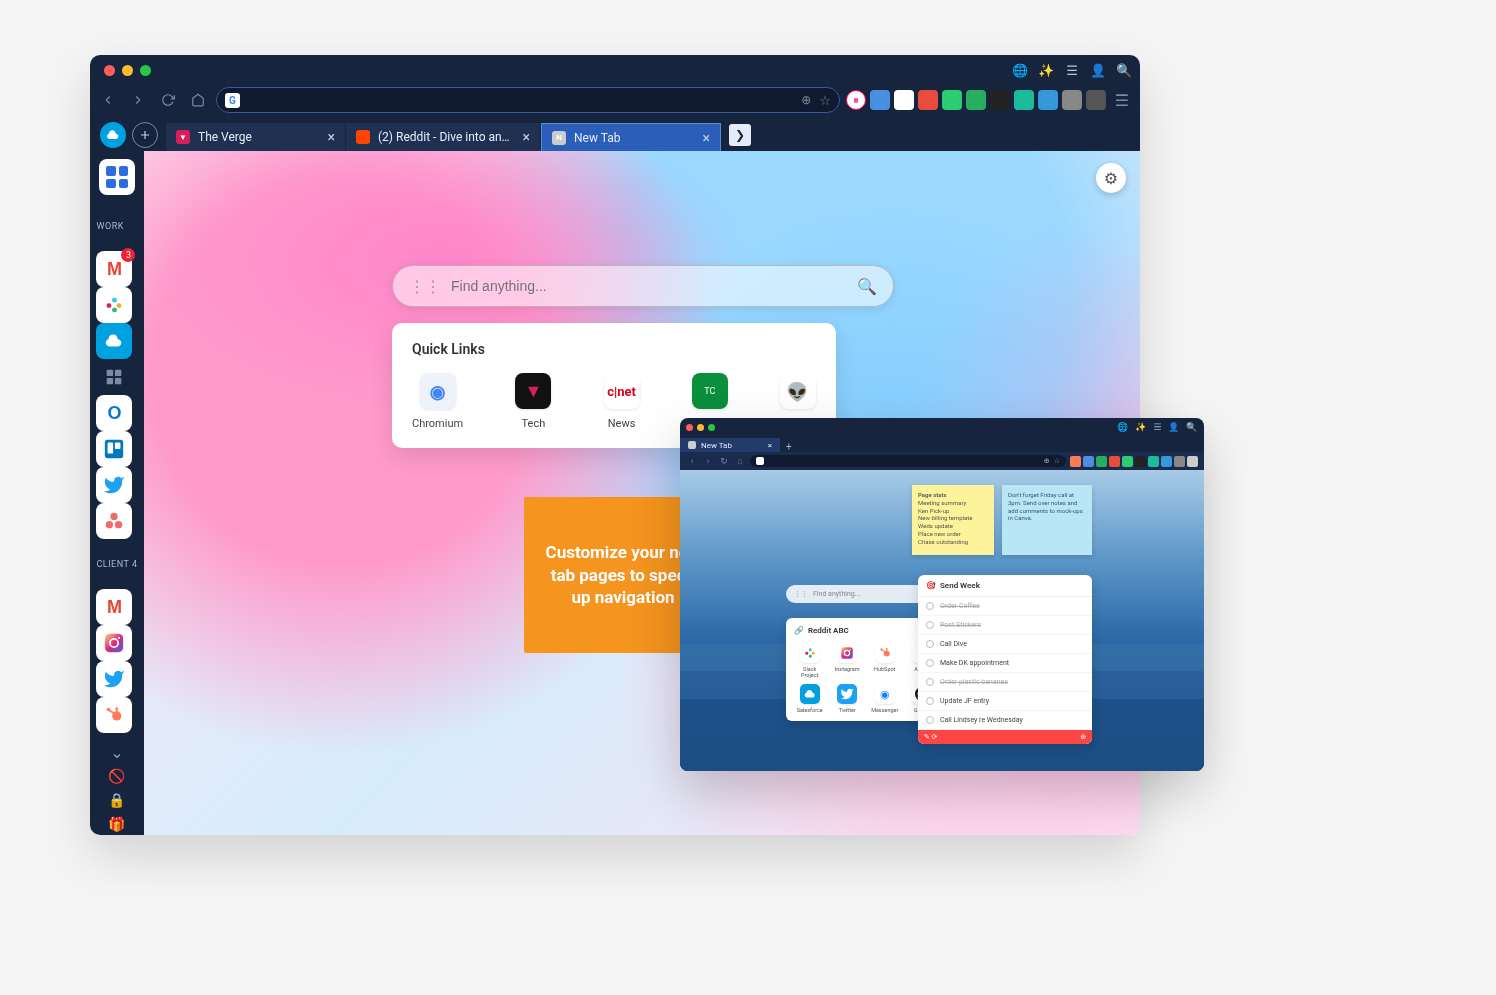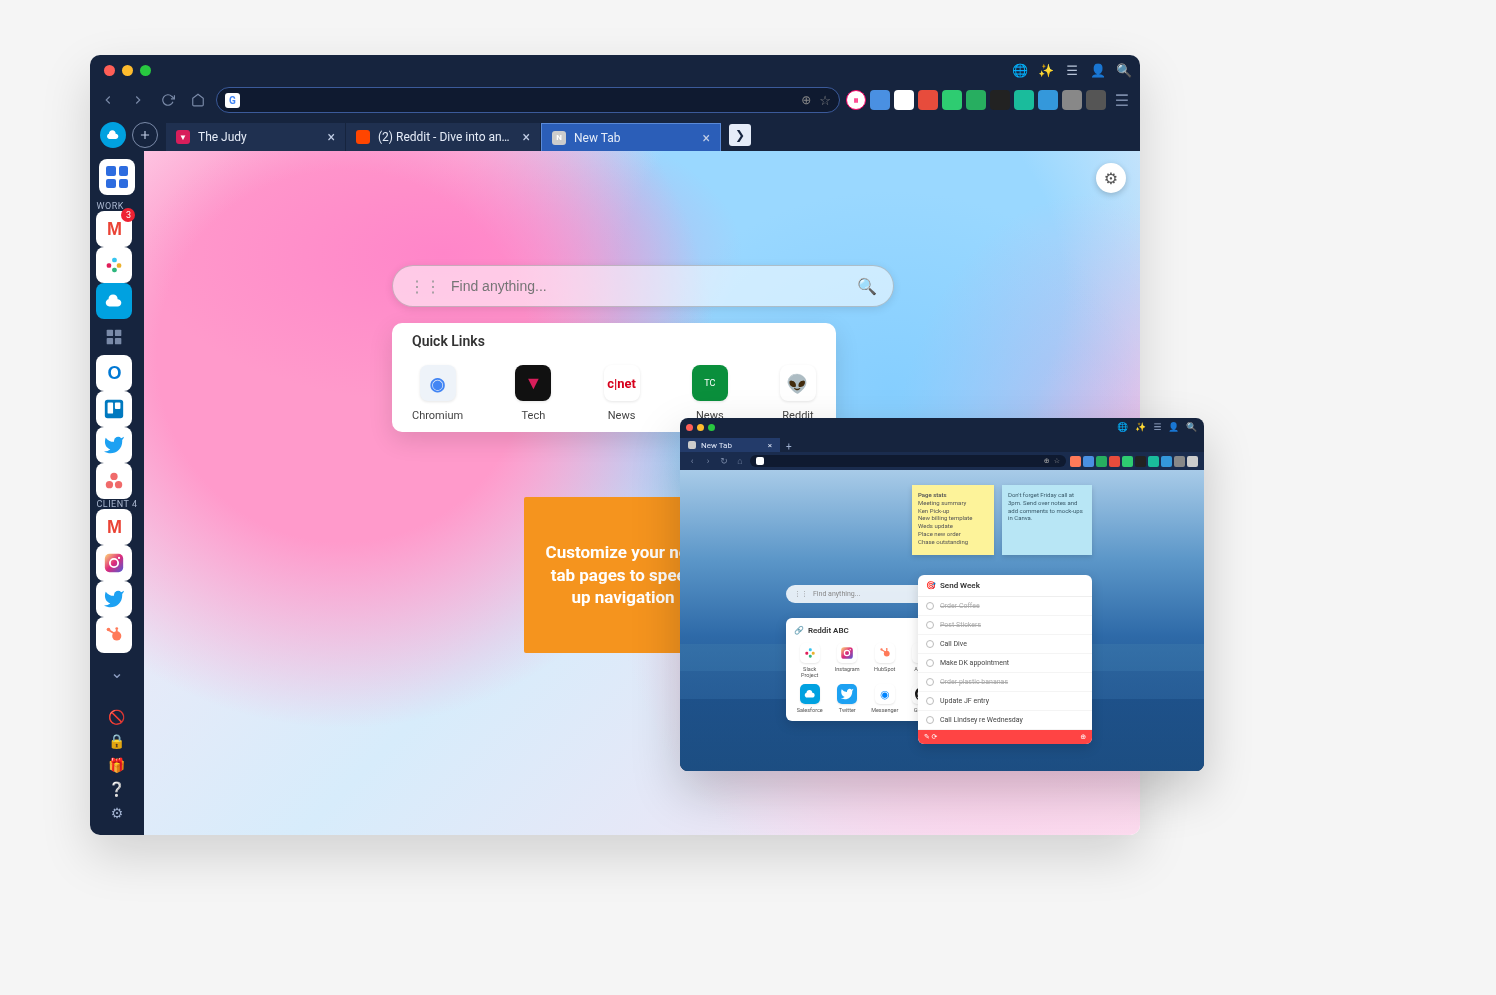--- a/index.html
+++ b/index.html
@@ -75,21 +75,21 @@
   .tab .close { font-size:14px; color:#c2cee6;}
   .tab-over { width:22px;height:22px;background:#e5ecf8;border-radius:3px;display:flex;align-items:center;justify-content:center;margin-left:8px;color:#16243e;font-size:12px;}
 
   .window-body { flex:1; display:flex; background:#fff;}
 
   
   .sidebar {
     width:54px; background:#16243e; display:flex; flex-direction:column; align-items:center;
     padding:8px 0; gap:6px;
   }
-  .side-section-label { color:#a9b6cf; font-size:9px; letter-spacing:.5px; margin:0 0;}
+  .side-section-label { color:#a9b6cf; font-size:9px; letter-spacing:.5px; margin:20px 0;}
   .side-tile { width:36px;height:36px;border-radius:8px;display:flex;align-items:center;justify-content:center;font-size:18px;position:relative;cursor:pointer;}
   .side-tile.white{background:#fff;}
   .side-tile .badge { position:absolute; top:-3px;right:-3px; background:#e23; color:#fff;border-radius:50%; width:14px;height:14px;font-size:9px;display:flex;align-items:center;justify-content:center;}
   .side-bottom { margin-top:auto; display:flex;flex-direction:column;gap:8px;align-items:center; padding-bottom:6px;}
   .side-bottom .mini { color:#9fb0cf; font-size:14px;}
   .apps-grid { width:36px;height:36px;background:#fff;border-radius:8px;display:grid;grid-template-columns:1fr 1fr;grid-template-rows:1fr 1fr;gap:3px;padding:7px;}
   .apps-grid div{background:#2d6cdf;border-radius:2px;}
 
   
   .content { flex:1; position:relative; }
@@ -110,21 +110,21 @@
     position:absolute; top:114px; left:248px; width:502px; height:42px;
     background:rgba(255,255,255,.55); border-radius:21px; border:1px solid rgba(120,120,120,.4);
     box-shadow:0 2px 8px rgba(0,0,0,.1);
     display:flex; align-items:center; padding:0 16px; gap:10px; color:#777;
   }
   .search-card input { flex:1; border:none; background:none; outline:none; font-size:14px; color:#333;}
   
   .quicklinks-card {
     position:absolute; top:172px; left:248px; width:444px;
     background:#fff; border-radius:10px; box-shadow:0 8px 24px rgba(0,0,0,.12);
-    padding:10px 20px;
+    padding:18px 20px;
   }
   .ql-title { font-size:14px; font-weight:600; color:#333; margin-bottom:16px;}
   .ql-items { display:flex; justify-content:space-between;}
   .ql-item { display:flex;flex-direction:column;align-items:center;gap:8px;cursor:pointer;}
   .ql-icon { width:36px;height:36px;border-radius:8px;display:flex;align-items:center;justify-content:center;font-size:18px;}
   .ql-label { font-size:11px;color:#444;}
 
   .callout {
     position:absolute; top:346px; left:380px; width:198px; height:156px;
     background:#f5941e; color:#fff; display:flex;align-items:center;justify-content:center;text-align:center;
@@ -254,21 +254,21 @@
         <div class="circle" style="border:1.5px solid #7a8aa8">
             <svg width="14" height="14" viewBox="0 0 24 24" stroke="#c2cee6" stroke-width="2" fill="none">
               <line x1="12" y1="5" x2="12" y2="19"></line>
               <line x1="5" y1="12" x2="19" y2="12"></line>
             </svg>
           </div>
       </div>
       <div id="main-tabs" style="display:flex">
           <div class="tab">
             <span class="favicon" style="background:#d81e5b;display:flex;align-items:center;justify-content:center;color:#fff;font-size:8px;font-weight:bold">▼</span>
-            <span class="tlabel">The Judy</span>
+            <span class="tlabel">The Verge</span>
             <span class="close">×</span>
           </div>
           <div class="tab">
             <span class="favicon" style="background:#ff4500;display:flex;align-items:center;justify-content:center;color:#fff;font-size:8px;font-weight:bold"></span>
             <span class="tlabel">(2) Reddit - Dive into anything</span>
             <span class="close">×</span>
           </div>
           <div class="tab active">
             <span class="favicon" style="background:#ccc;display:flex;align-items:center;justify-content:center;color:#fff;font-size:8px;font-weight:bold">N</span>
             <span class="tlabel">New Tab</span>

